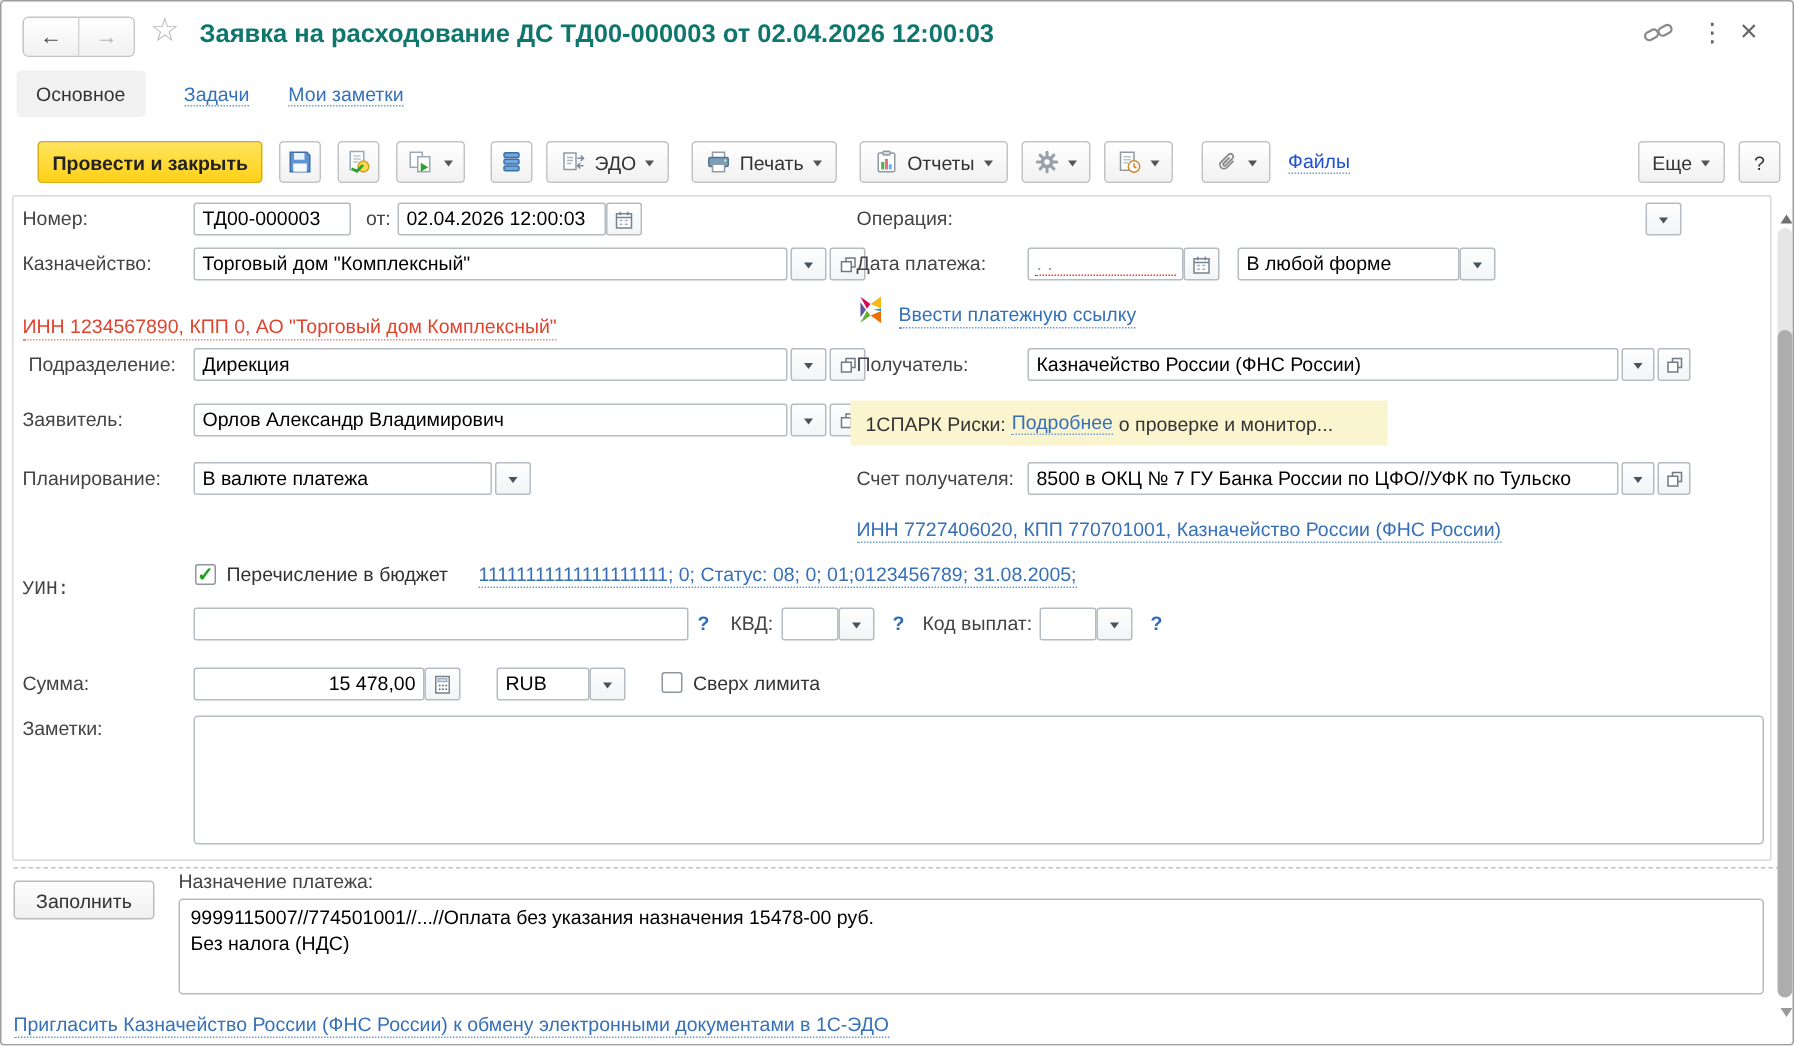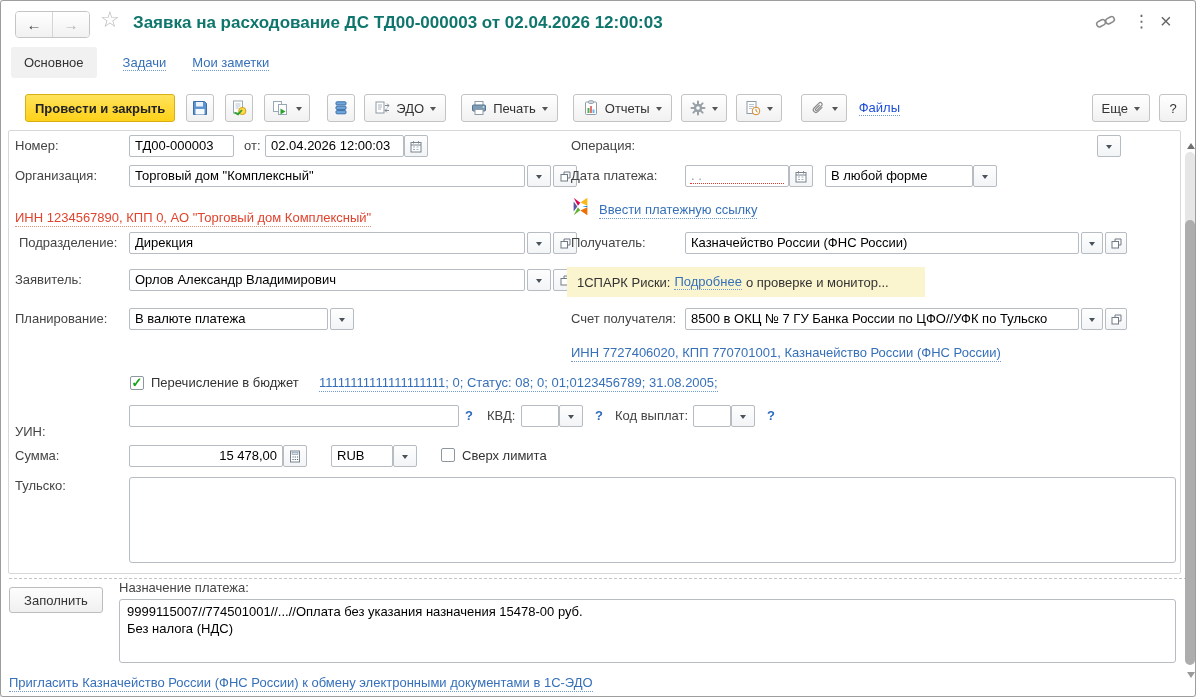--- a/index.html
+++ b/index.html
@@ -224,21 +224,21 @@
         <path d="M3.5 1.2v2.3M8.5 1.2v2.3" stroke="#76828e"></path>
       <path d="M3 7h2M6.5 7h2M3 9.5h2M6.5 9.5h2" stroke="#a5afb8"></path>
     </svg>
   </div>
 
   <div class="lbl" style="left:570px;top:134px;">Операция:</div>
   <div class="dd" style="left:1096px;top:134px;">
       <span class="caret"></span>
     </div>
 
-  <div class="lbl" style="left:14px;top:164px;">Организация:</div>
+  <div class="lbl" style="left:14px;top:164px;">Казначейство:</div>
   <div class="fld" style="left:128px;top:164px;width:396px;">Торговый дом "Комплексный"</div>
   <div class="dd" style="left:526px;top:164px;">
       <span class="caret"></span>
     </div>
   <div class="obtn" style="left:552px;top:164px;">
     <svg width="11" height="11" viewBox="0 0 11 11">
       <rect x="1" y="3.5" width="6.5" height="6.5" fill="#fff" stroke="#707a84"></rect>
       <path d="M4 3.5V1h6v6H7.5" fill="none" stroke="#707a84"></path>
     </svg>
   </div>
@@ -336,21 +336,21 @@
   </div>
 
   <div class="link" style="left:570px;top:344px;">ИНН 7727406020, КПП 770701001, Казначейство России (ФНС России)</div>
 
   <div class="cb" style="left:129px;top:375px;">
       <span class="ck">✓</span>
     </div>
   <div class="lbl" style="left:150px;top:371px;color:#333;">Перечисление в бюджет</div>
   <div class="link" style="left:318px;top:374px;">11111111111111111111; 0; Статус: 08; 0; 01;0123456789; 31.08.2005;</div>
 
-  <div class="lbl" style="left:14px;top:420px;">УИН:</div>
+  <div class="lbl" style="left:14px;top:381px;font-family:Liberation Mono, monospace;">УИН:</div>
   <div class="fld" style="left:128px;top:404px;width:330px;"></div>
   <div class="q" style="left:464px;top:407px;">?</div>
   <div class="lbl" style="left:486px;top:404px;">КВД:</div>
   <div class="fld" style="left:520px;top:404px;width:38px;"></div>
   <div class="dd" style="left:558px;top:404px;">
       <span class="caret"></span>
     </div>
   <div class="q" style="left:594px;top:407px;">?</div>
   <div class="lbl" style="left:614px;top:404px;">Код выплат:</div>
   <div class="fld" style="left:692px;top:404px;width:38px;"></div>
@@ -368,21 +368,21 @@
       <path d="M3.5 7h1.2M5.7 7h1.2M7.9 7h1.2M3.5 9.5h1.2M5.7 9.5h1.2M7.9 9.5h1.2" stroke="#5a6570"></path>
     </svg>
   </div>
   <div class="fld" style="left:330px;top:444px;width:62px;">RUB</div>
   <div class="dd" style="left:392px;top:444px;">
       <span class="caret"></span>
     </div>
   <div class="cb" style="left:440px;top:447px;"></div>
   <div class="lbl" style="left:461px;top:444px;color:#333;">Сверх лимита</div>
 
-  <div class="lbl" style="left:14px;top:474px;">Тульско:</div>
+  <div class="lbl" style="left:14px;top:474px;">Заметки:</div>
   <div class="area" style="left:128px;top:476px;width:1047px;height:86px;"></div>
 
   <div class="hr-dash"></div>
 
   <div class="fillbtn">Заполнить</div>
   <div class="lbl" style="left:118px;top:576px;">Назначение платежа:</div>
   <div class="area" style="left:118px;top:598px;width:1057px;height:64px;">9999115007//774501001//...//Оплата без указания назначения 15478-00 руб.
 Без налога (НДС)</div>
 
   <div class="link" style="left:8px;top:674px;">Пригласить Казначейство России (ФНС России) к обмену электронными документами в 1С-ЭДО</div>

